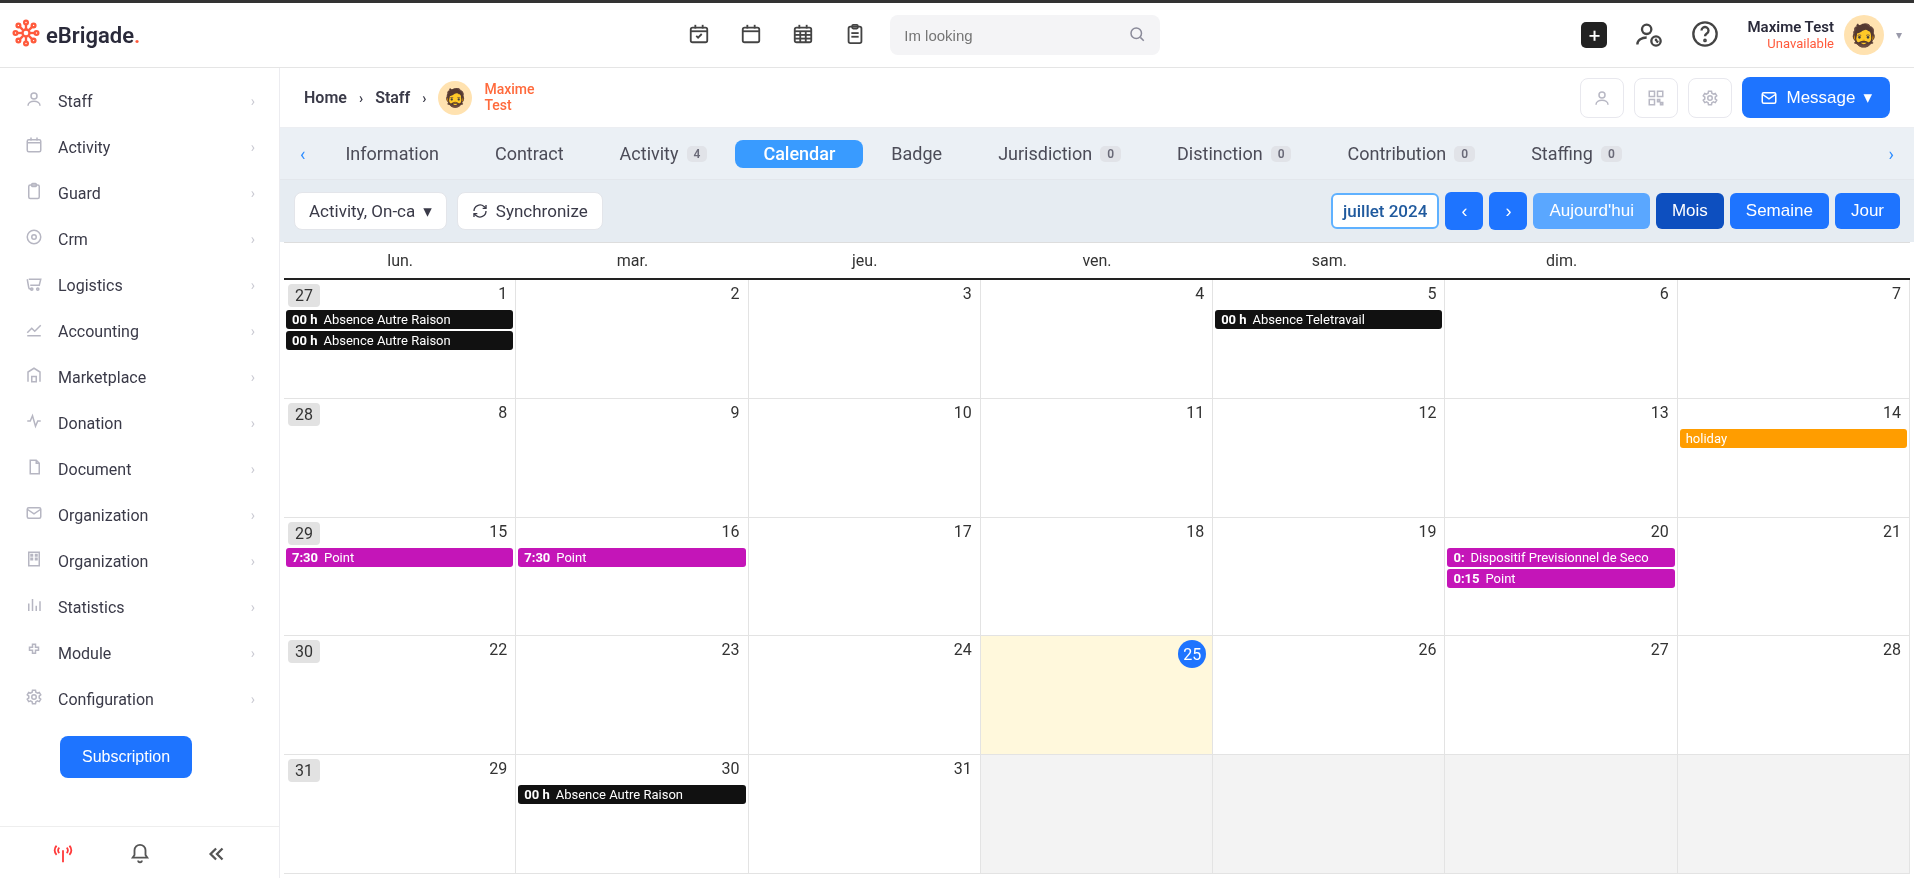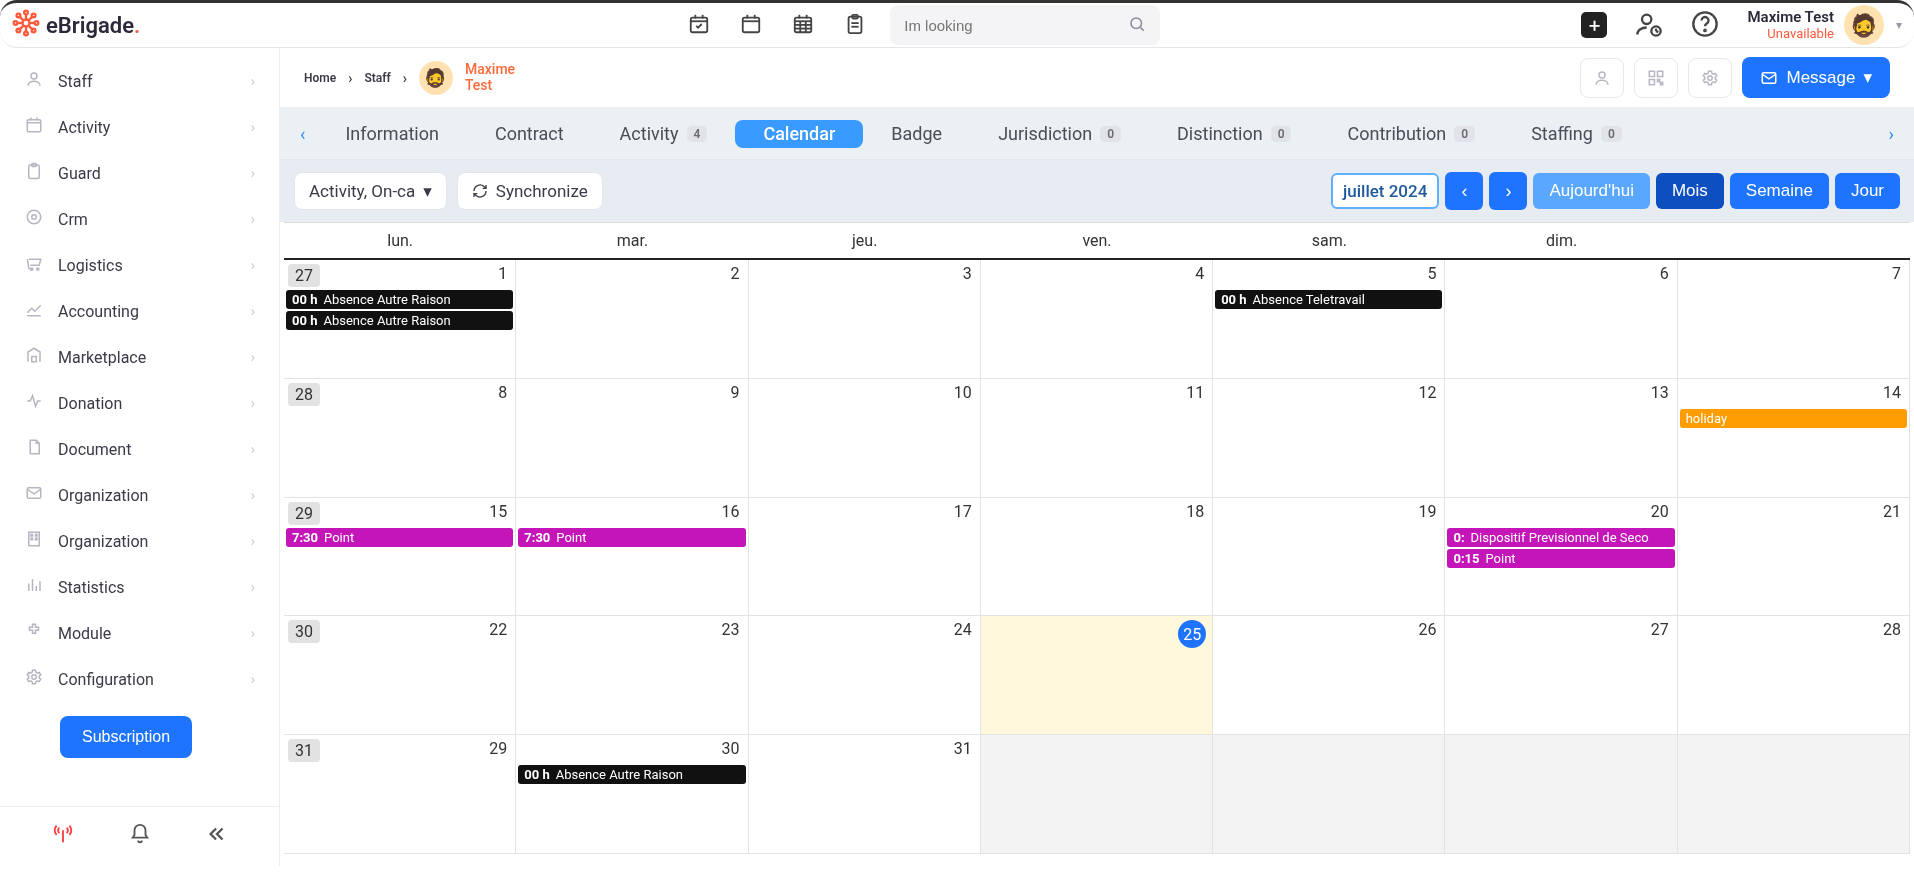--- a/index.html
+++ b/index.html
@@ -7,28 +7,27 @@
     font-family: -apple-system, BlinkMacSystemFont, "Segoe UI", Roboto, Arial, sans-serif;
     background: #fff;
     color: #333;
     font-size: 14px;
     width: 1914px;
     height: 878px;
     overflow: hidden;
   }
   
   .topbar {
-    height: 48px;
+    height: 68px;
     border-top: 3px solid #333;
     border-bottom: 1px solid #e5e5e5;
     display: flex;
     align-items: center;
     padding: 0 12px 0 12px;
     gap: 4px;
-    border-radius: 17px;
   }
   .logo { display: flex; align-items: center; gap: 6px; font-size: 22px; font-weight: 600; color: #2a2a3a; }
   .logo-mark {
     color: #ff5a3c;
     font-size: 26px;
     line-height: 1;
   }
   .logo .brand-e { color: #2a2a3a; }
   .logo .brand-rest { color: #2a2a3a; }
   .logo .brand-dot { color: #ff5a3c; }
@@ -104,21 +103,21 @@
   }
   .sb-icon { color: #555; cursor: pointer; font-size: 20px; }
   .sb-icon.red { color: #ff3b3b; }
 
   
   .main { flex: 1; display: flex; flex-direction: column; min-width: 0; }
   .crumb-row {
     height: 60px; display: flex; align-items: center; padding: 0 24px;
     gap: 12px; border-bottom: 1px solid #eceef2; background: #fff;
   }
-  .crumb { color: #3a3a48; font-weight: 600; font-size: 12px; }
+  .crumb { color: #3a3a48; font-weight: 600; font-size: 16px; }
   .crumb-sep { color: #3a3a48; font-weight: 600; }
   .crumb-avatar {
     width: 34px; height: 34px; border-radius: 50%; background: #ffe2b0;
     display: flex; align-items: center; justify-content: center; font-size: 18px;
   }
   .crumb-user { color: #ff6a3c; font-weight: 500; line-height: 1.1; }
   .crumb-right { margin-left: auto; display: flex; gap: 10px; align-items: center; }
   .light-btn {
     background: #fff; border: 1px solid #e8e8ee; border-radius: 8px;
     width: 44px; height: 40px; display: flex; align-items: center; justify-content: center;

